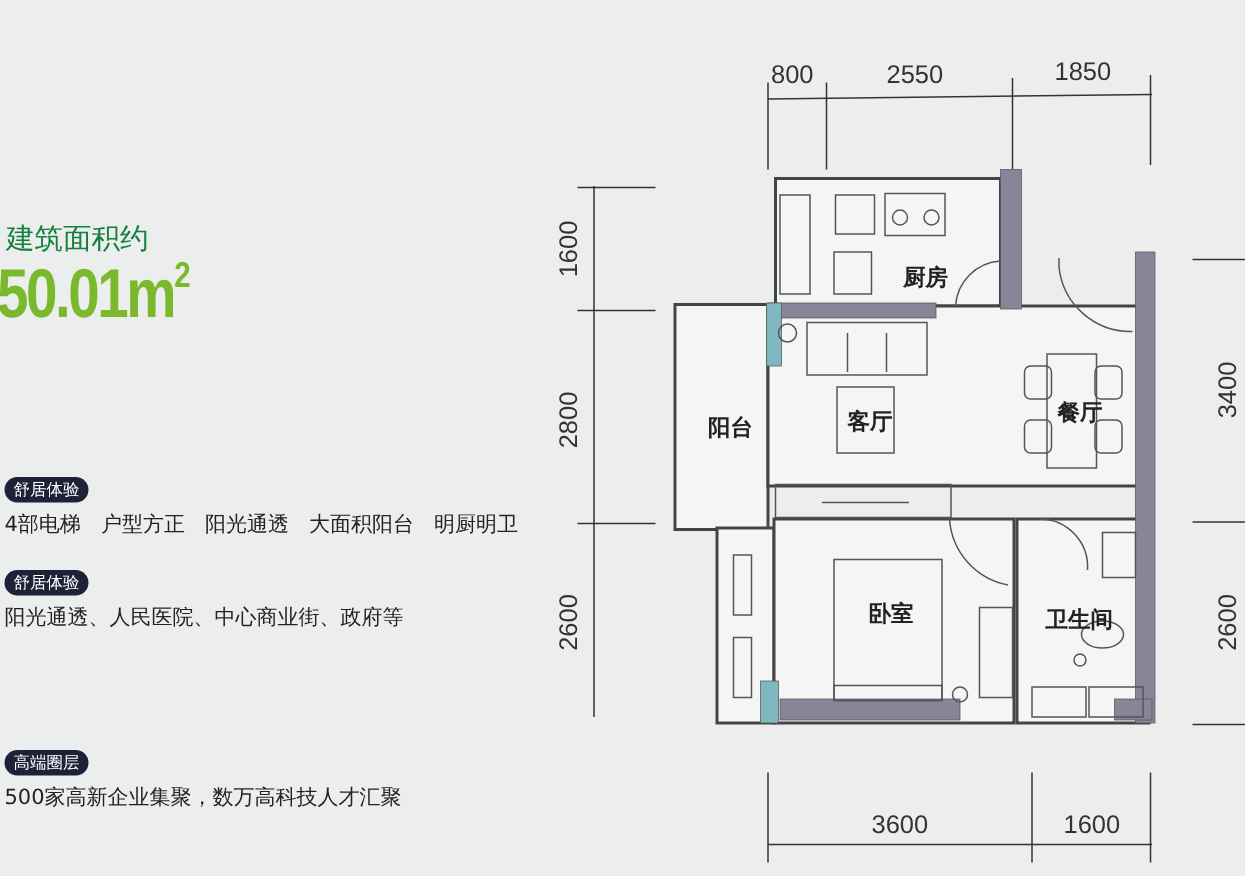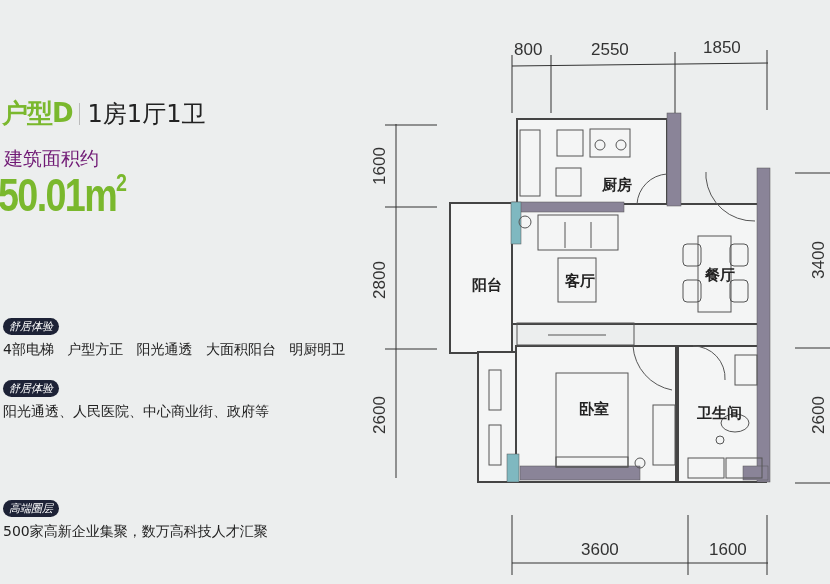--- a/index.html
+++ b/index.html
@@ -8,43 +8,38 @@
     background: #eceeee;
     position: relative;
     font-family: "DejaVu Sans", "Liberation Sans", sans-serif;
     color: #222;
   }
   .left { position: absolute; left: 0; top: 0; width: 360px; height: 584px; }
   .title-row { position: absolute; left: 2px; top: 96px; display: flex; align-items: center; }
   .type-label { color: #7ab82d; font-size: 26px; font-weight: bold; letter-spacing: -1px; }
   .sep { width: 1px; height: 22px; background: #bbb; margin: 0 8px 0 6px; }
   .layout-label { font-size: 24px; color: #222; }
-  .area-label { position: absolute; left: 4px; top: 146px; font-size: 19px; color: #701a75; }
+  .area-label { position: absolute; left: 4px; top: 146px; font-size: 19px; color: #15803d; }
   .area-value { position: absolute; left: -2px; top: 168px; color: #7ab82d; font-size: 46px; font-weight: bold;
     font-family: "Liberation Sans", sans-serif; letter-spacing: -2px; transform: scaleX(0.82); transform-origin: left center; }
   .area-value sup { font-size: 24px; position: relative; top: -4px; }
   .feature { position: absolute; left: 3px; }
   .badge { display: inline-block; background: #1d2236; color: #fff; border-radius: 9px; font-size: 11px;
-    padding: 1px 6px; line-height: 15px; font-style: italic; }
+    padding: 1px 6px; line-height: 15px; }
   .feature-text { font-size: 14px; color: #222; margin-top: 6px; white-space: pre; }
 
   .plan { position: absolute; left: 0; top: 0; width: 830px; height: 440px; }
   .dim { position: absolute; font-size: 17px; color: #333; font-family: "Liberation Sans", sans-serif; }
   .dim.v { transform: rotate(-90deg); transform-origin: center; }
   .room-label { position: absolute; font-size: 15px; color: #222; font-weight: bold; }
 </style>
 </head>
 <body>
 
 <div class="left">
-  <div class="title-row">
-    <span class="type-label">户型D</span>
-    <span class="sep"></span>
-    <span class="layout-label">1房1厅1卫</span>
-  </div>
   <div class="area-label">建筑面积约</div>
   <div class="area-value"><span>50.01m</span><sup>2</sup></div>
 
   <div class="feature" style="top:315px">
     <span class="badge">舒居体验</span>
     <div class="feature-text">4部电梯   户型方正   阳光通透   大面积阳台   明厨明卫</div>
   </div>
   <div class="feature" style="top:377px">
     <span class="badge">舒居体验</span>
     <div class="feature-text">阳光通透、人民医院、中心商业街、政府等</div>

